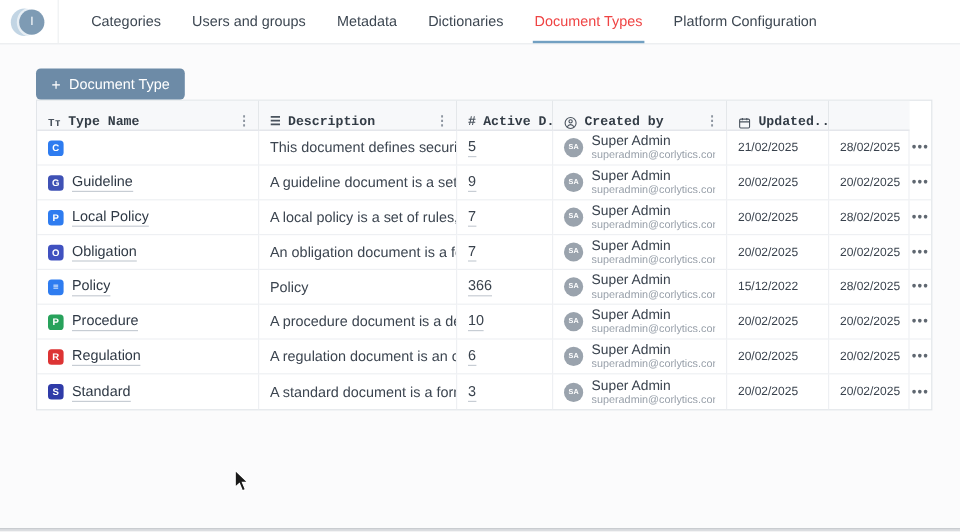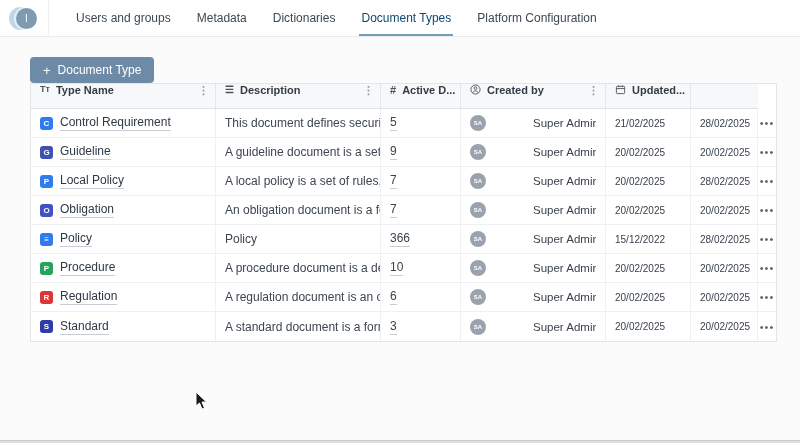--- a/index.html
+++ b/index.html
@@ -12,70 +12,71 @@
     color:#39424e;
   }
   
   .navbar { height:37px; background:#fff; border-bottom:1px solid #e9ebee; display:flex; align-items:stretch; }
   .logo-wrap { width:49px; border-right:1px solid #eef0f2; position:relative; flex:0 0 auto; }
   .logo-back { position:absolute; left:9px; top:7px; width:23px; height:23px; border-radius:50%; background:#b3cbdd; opacity:.8; }
   .logo-front { position:absolute; left:16px; top:8px; width:21px; height:21px; border-radius:50%; background:#7e9bb4; color:#fff;
     font-size:10px; display:flex; align-items:center; justify-content:center; box-shadow:0 0 0 2px rgba(255,255,255,.6); }
   .tabs { display:flex; align-items:stretch; margin-left:14px; }
   .tab { padding:0 13px; display:flex; align-items:center; font-size:12px; color:#3d4752; position:relative; white-space:nowrap; cursor:pointer; }
-  .tab.active { color:#0c4a6e; }
+  .tab.active { color:#ef4444; }
   .tab.active::after { content:""; position:absolute; left:11px; right:11px; bottom:0; height:2px; background:#72a0c2; }
 
   
   .add-btn { margin:20px 0 0 30px; display:inline-flex; align-items:center; gap:7px; background:#6d8ba7; border:none;
     color:#fff; font-family:inherit; font-size:12px; height:26px; padding:0 13px; border-radius:4px; cursor:pointer; }
   .add-btn .plus { font-size:13px; }
 
   .list-head { display:flex; align-items:flex-end; justify-content:space-between; margin:17px 25px 7px 30px; }
   .count-label { font-size:10.5px; font-weight:700; letter-spacing:.4px; color:#3e4752; }
   .more-btn { width:29px; height:17px; border:1px solid #d6dade; border-radius:4px; background:#fff; color:#545c66;
     font-size:11px; line-height:8px; cursor:pointer; padding:0; }
 
   
   .table { margin-left:30px; width:747px; background:#fff; border:1px solid #e2e5e9; }
   .tr { display:grid; grid-template-columns:185px 165px 80px 145px 85px 67px 18px; }
-  .th { background:#f7f8fa; height:25px; display:flex; align-items:flex-start; gap:6px; padding:0 6px 0 9px;
+  .th { background:#f7f8fa; height:25px; display:flex; align-items:flex-end; gap:6px; padding:0 6px 0 9px;
     font-size:11px; font-weight:700; color:#333c46; border-right:1px solid #e4e7ea; border-bottom:1px solid #dfe2e6;
-    white-space:nowrap; overflow:hidden; cursor:pointer; }
+    white-space:nowrap; overflow:hidden; cursor:pointer;font-family:Liberation Mono, monospace; }
   .th .hicon { color:#4a535e; display:flex; align-items:center; font-size:10px; flex:0 0 auto; }
   .th .dots { margin-left:auto; color:#8d95a0; font-size:11px; padding-left:4px; cursor:pointer; }
   .td { height:29px; display:flex; align-items:center; padding:0 9px; font-size:12px; color:#39424d;
     border-right:1px solid #eef0f3; border-bottom:1px solid #eef0f3; white-space:nowrap; overflow:hidden; }
   .tr:last-child .td { border-bottom:none; }
   .badge { width:13px; height:13px; border-radius:3px; color:#fff; font-size:8px; font-weight:700;
     display:flex; align-items:center; justify-content:center; margin-right:7px; flex:0 0 auto; }
   .link-name { color:#2f3945; font-weight:400; border-bottom:1px solid #c7cdd4; padding-bottom:1px; cursor:pointer; overflow:hidden; }
   .desc { color:#3c4550; }
   .count { border-bottom:1px solid #c7cdd4; padding-bottom:1px; cursor:pointer; }
   .avatar { width:16px; height:16px; border-radius:50%; background:#9aa3ad; color:#fff; font-size:6px; font-weight:700;
     display:flex; align-items:center; justify-content:center; margin-right:7px; flex:0 0 auto; }
-  .creator { display:flex; flex-direction:row; justify-content:flex-start; overflow:hidden;margin-left:40px; }
+  .creator { display:flex; flex-direction:column; justify-content:flex-start; overflow:hidden; }
   .creator .nm { font-size:11.5px; color:#39424d; line-height:12px; }
   .creator .em { font-size:9px; color:#98a0aa; line-height:10px; }
   .date { font-size:10px; }
   .row-actions { justify-content:center; padding:0 2px; color:#5f6770; font-size:11px; letter-spacing:1px; cursor:pointer; }
 
   .cursor { position:absolute; left:195px; top:391px; pointer-events:none; }
   .bottom-strip { position:absolute; left:0; right:0; bottom:0; height:3px; background:#dcdee1; border-top:1px solid #c9ccd0; }
   svg { display:block; }
 </style>
 </head>
 <body>
 
 <header class="navbar">
   <div class="logo-wrap">
     <span class="logo-back"></span>
     <span class="logo-front">I</span>
   </div>
   <nav class="tabs">
+    <span class="tab">Categories</span>
     <span class="tab">Users and groups</span>
     <span class="tab">Metadata</span>
     <span class="tab">Dictionaries</span>
     <span class="tab active">Document Types</span>
     <span class="tab">Platform Configuration</span>
 
   </nav>
 </header>
 
 <main>
@@ -123,21 +124,20 @@
         </span>
         <span>Updated...</span>
 
       </div>
       <div class="th" style="border-right:none;"></div>
     </div>
 
     <div class="tr">
       <div class="td">
         <span class="badge" style="background-color: rgb(46, 124, 240);">C</span>
-        <span class="link-name">Control Requirement</span>
       </div>
       <div class="td desc">This document defines security cont...</div>
       <div class="td">
           <span class="count">5</span>
         </div>
       <div class="td">
         <span class="avatar">SA</span>
         <span class="creator">
             <span class="nm">Super Admin</span>
             <span class="em">superadmin@corlytics.com</span>

